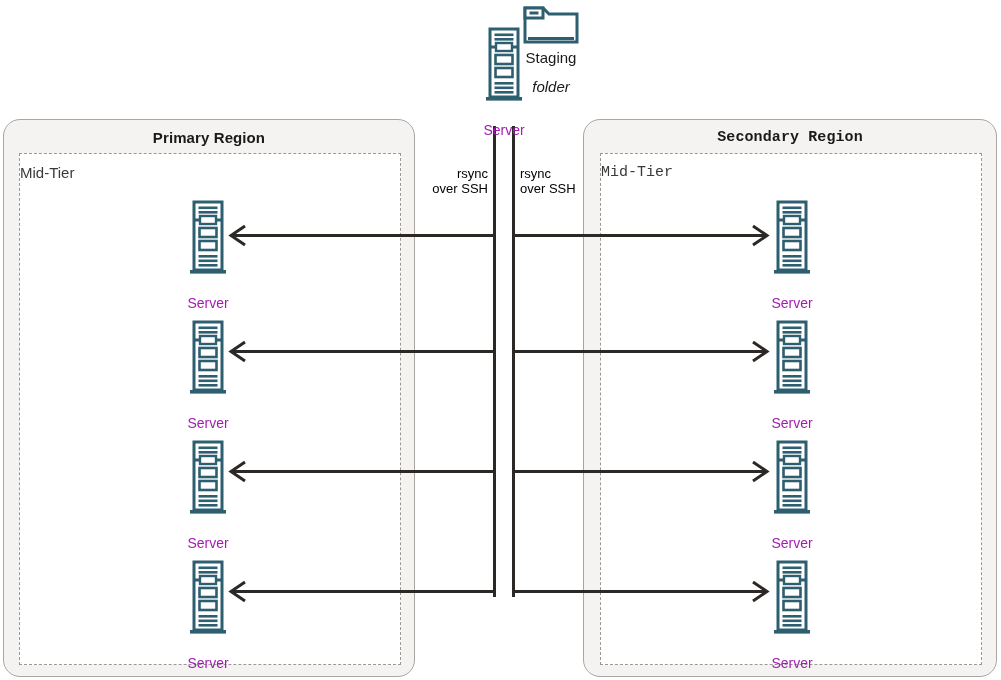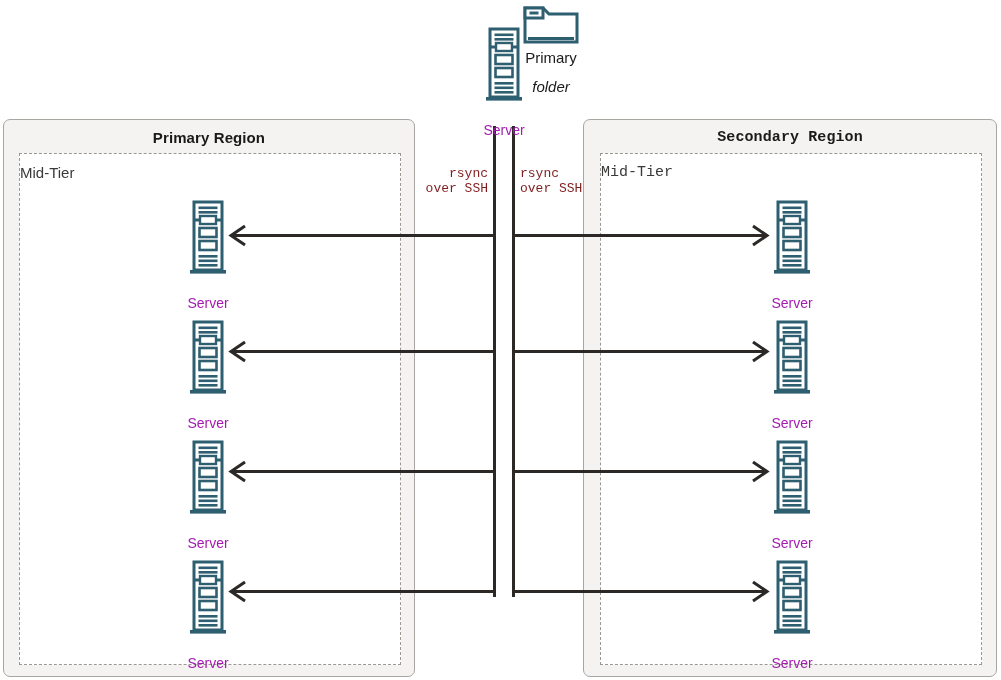--- a/index.html
+++ b/index.html
@@ -22,21 +22,21 @@
     width: 1001px;
     height: 680px;
   }
 
   
   .region {
     position: absolute;
     box-sizing: border-box;
     background: #f4f3f1;
     border: 1px solid #a9a6a2;
-    border-radius: 7px;
+    border-radius: 17px;
   }
   .region-title {
     position: absolute;
     left: 0;
     right: 0;
     top: 9px;
     text-align: center;
     font-size: 15px;
     font-weight: bold;
     color: #1a1a1a;
@@ -100,23 +100,22 @@
     width: 1001px;
     height: 680px;
     pointer-events: none;
   }
 
   
   .wire-caption {
     position: absolute;
     font-size: 13px;
     line-height: 15px;
-    color: #7f1d1d;
+    color: #000000;
     white-space: nowrap;
-    font-family: Liberation Mono, monospace;
   }
   .wire-caption.right-aligned { text-align: right; }
   .wire-caption.left-aligned  { text-align: left; }
 </style>
 </head>
 <body>
 
 <div class="stage">
 
   <div class="region" style="left:3px; top:119px; width:412px; height:558px;">
@@ -189,21 +188,21 @@
     <span class="svgwrap">
       <svg width="58" height="44" viewBox="0 0 58 44" aria-hidden="true">
         <g fill="none" stroke="#2e5f70" stroke-width="3">
           <path d="M3,4 h18 l6,6 h28 v28 h-52 z" fill="#ffffff"></path>
           <rect x="3" y="4" width="18" height="10" fill="#ffffff"></rect>
           <line x1="7.5" y1="9" x2="16.5" y2="9" stroke-width="3"></line>
         </g>
         <rect x="6" y="33" width="46" height="3" fill="#2e5f70"></rect>
       </svg>
     </span>
-    <span class="folder-label">Primary</span>
+    <span class="folder-label">Staging</span>
     <span class="folder-label" style="margin-top:12px;font-style:italic;">folder</span>
   </div>
 
   <div class="wire-caption right-aligned" style="left:383px; top:166px; width:105px;">
     <div>rsync</div>
     <div>over SSH</div>
   </div>
 
   <div class="wire-caption left-aligned" style="left:520px; top:166px; width:110px;">
     <div>rsync</div>

